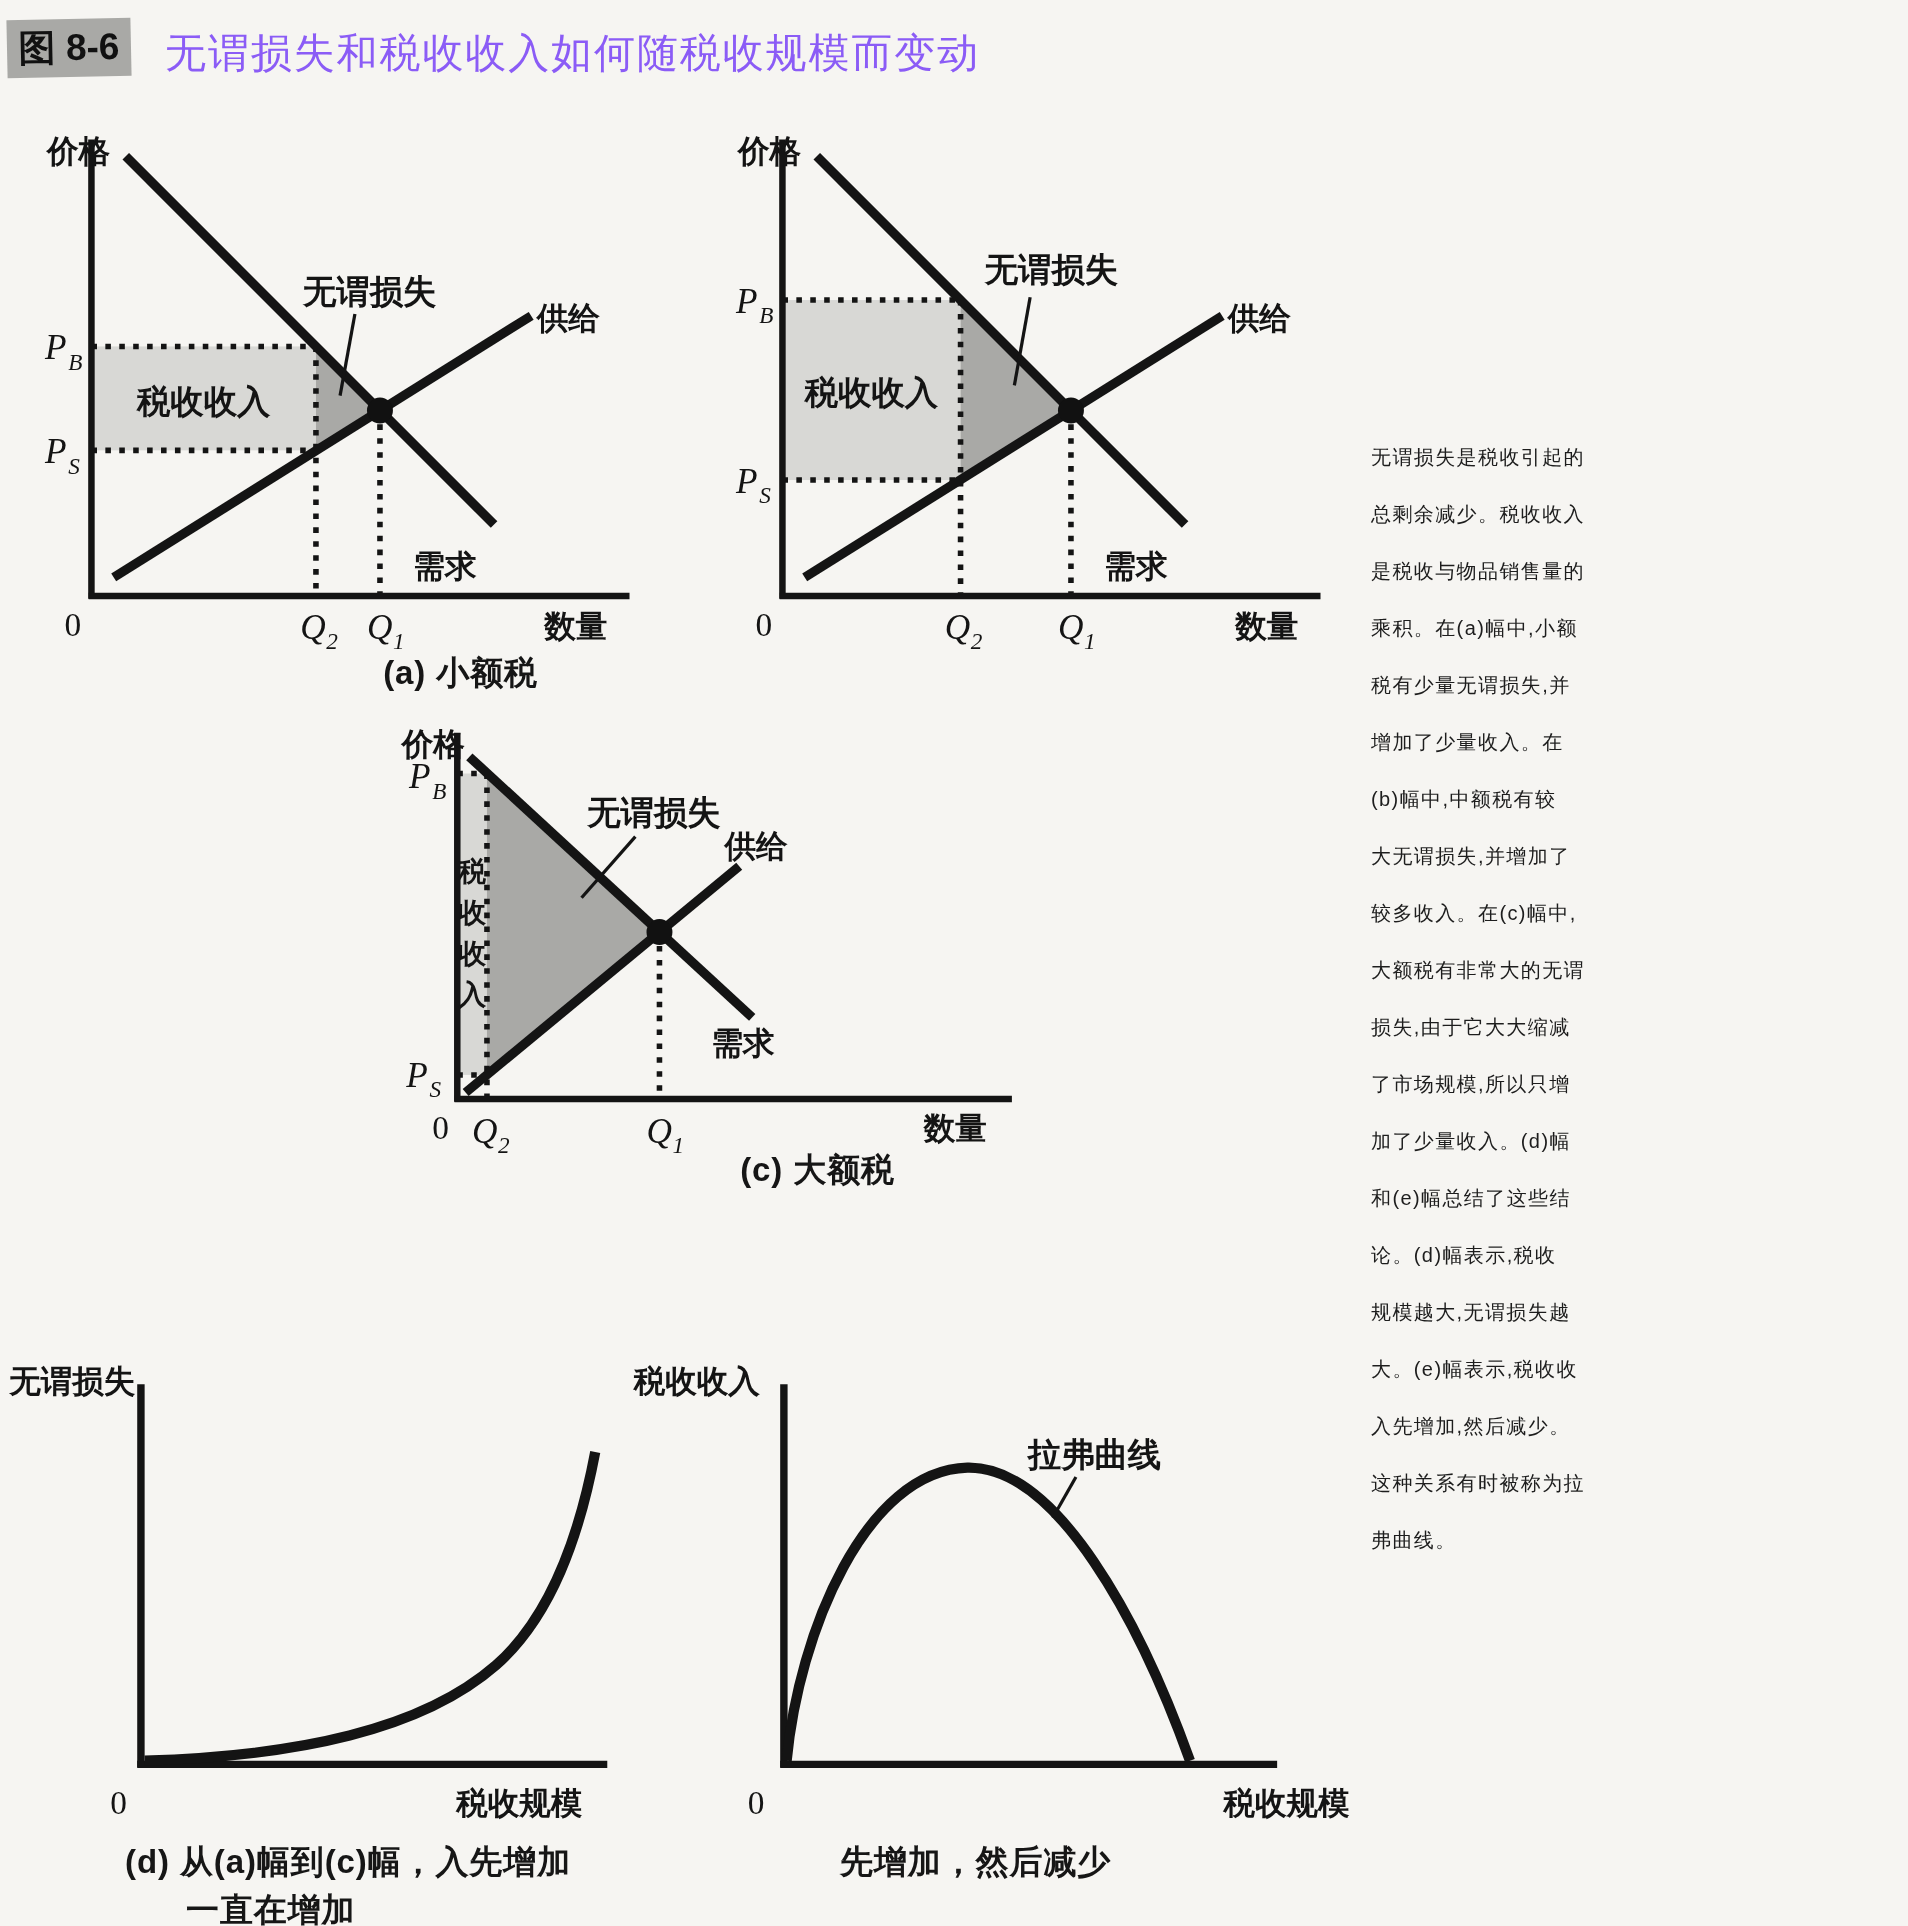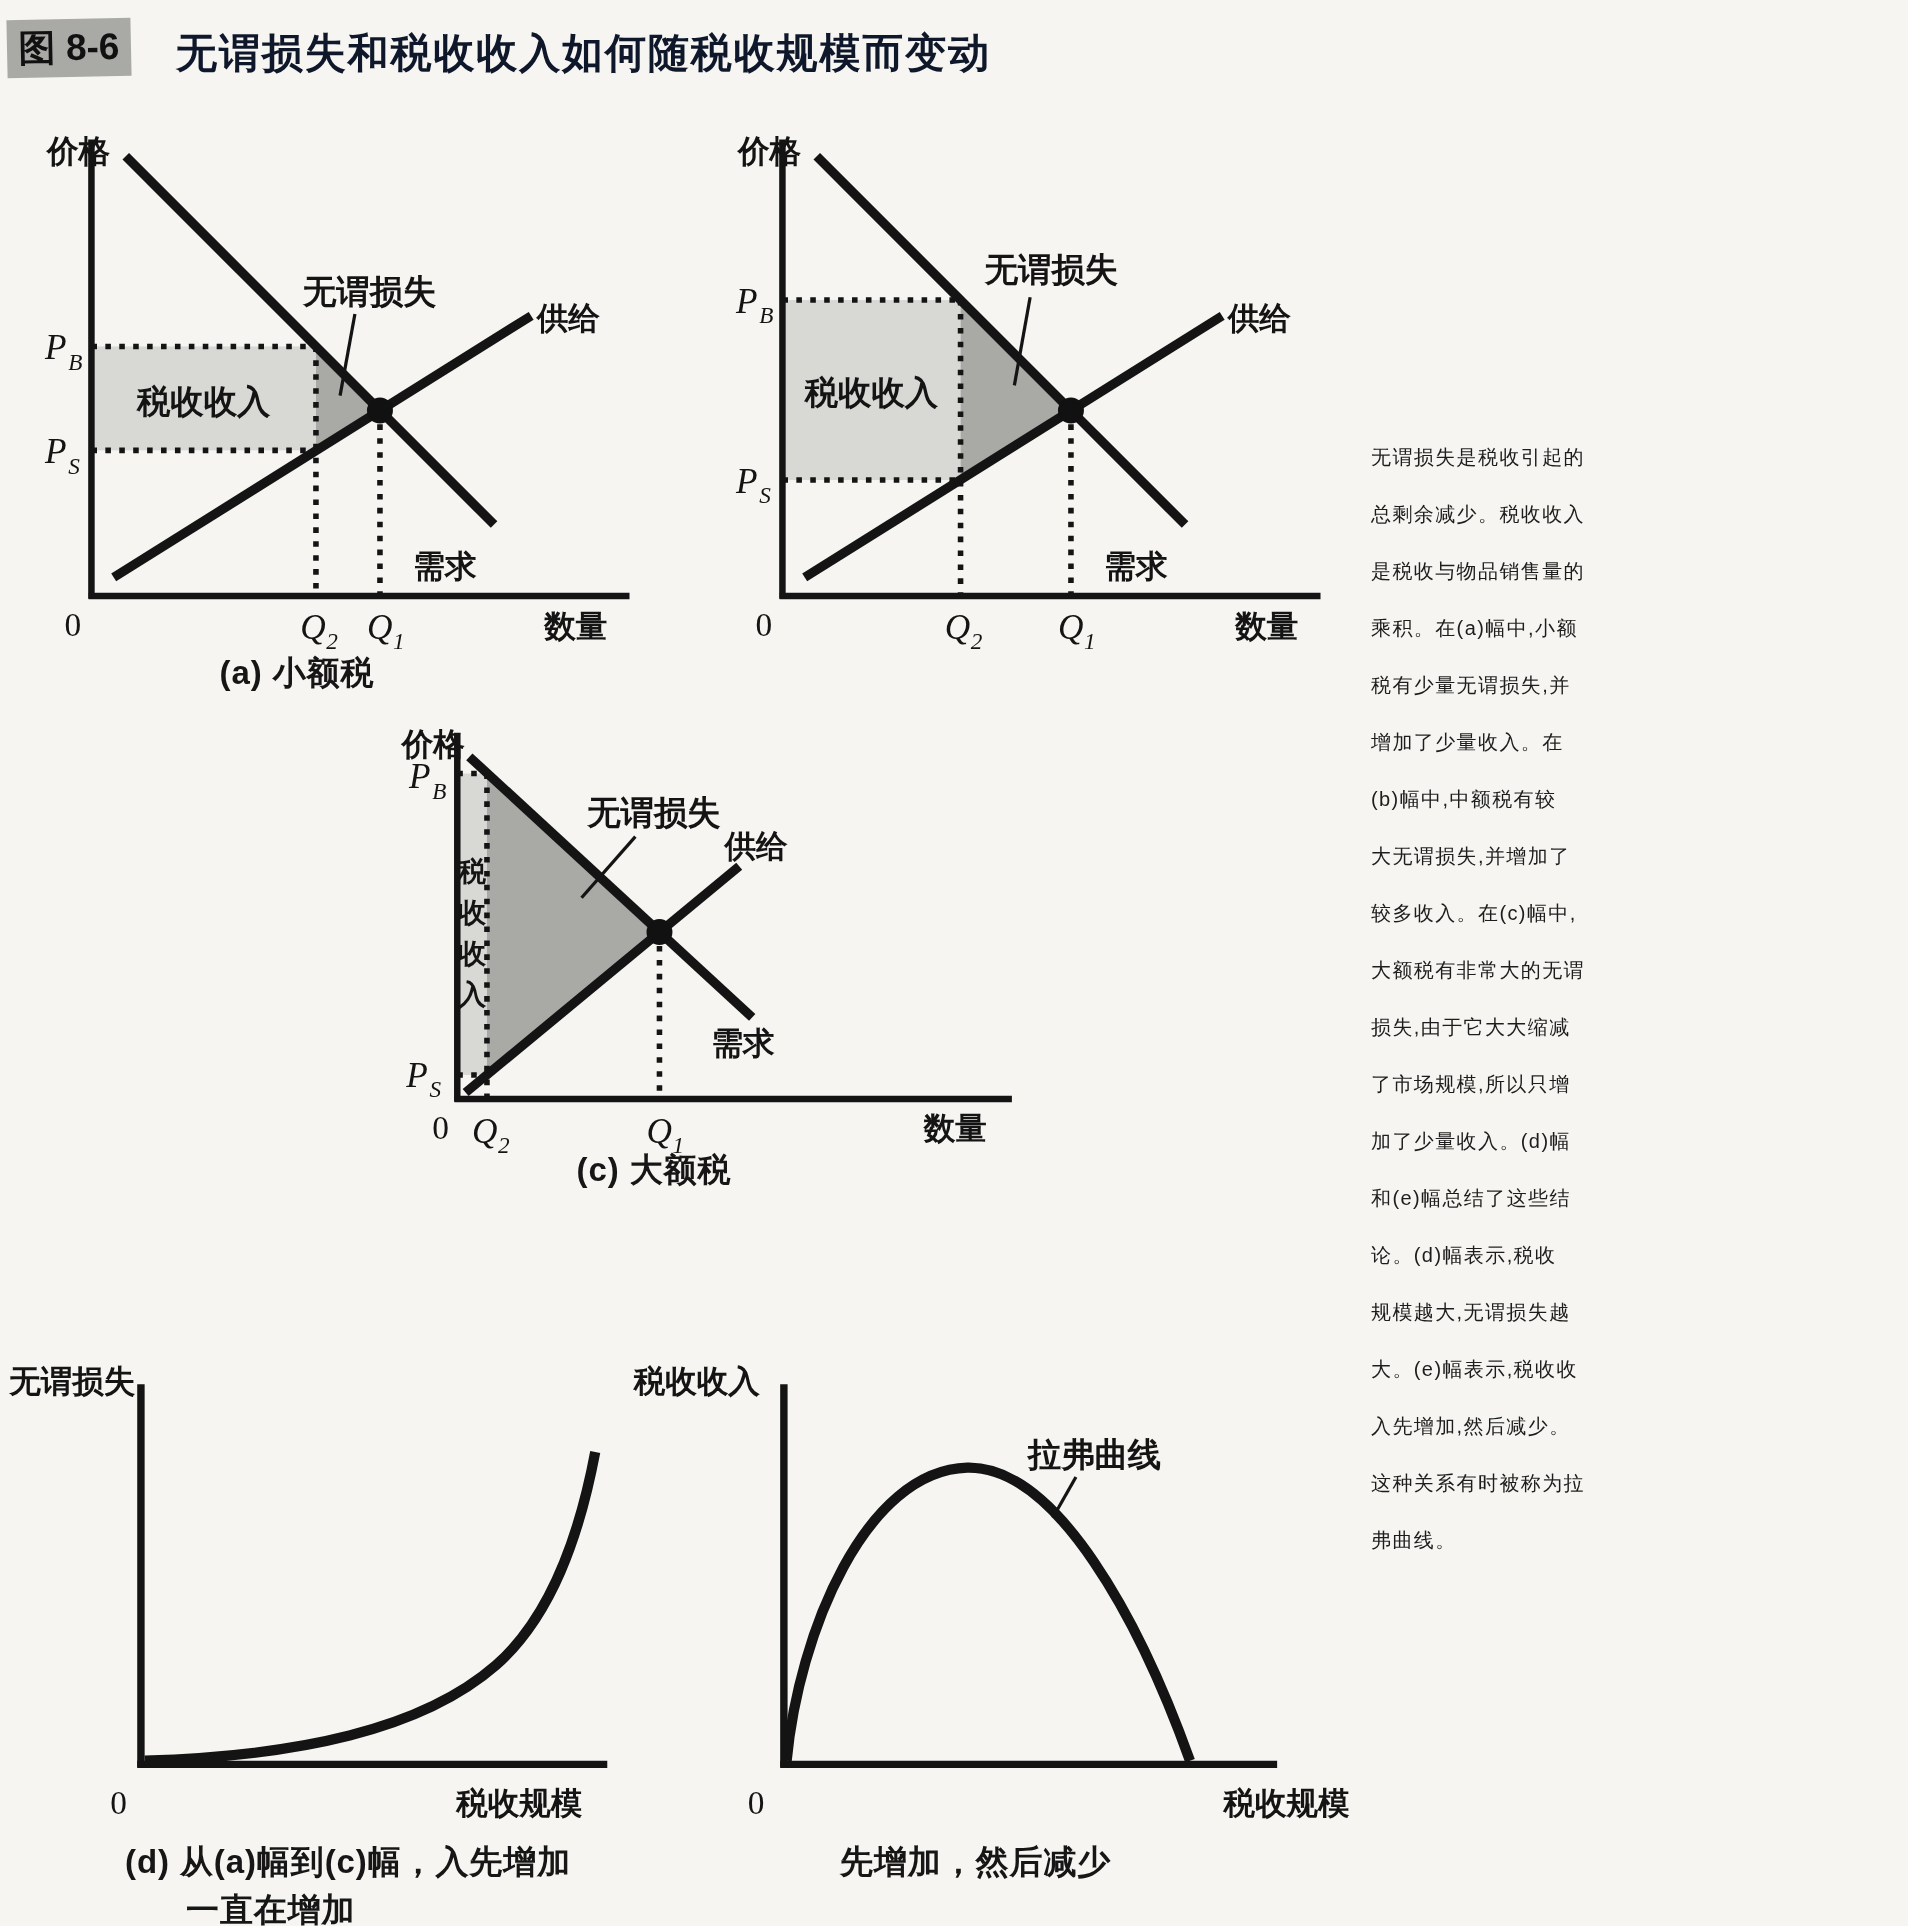--- a/index.html
+++ b/index.html
@@ -8,27 +8,27 @@
     position:relative; width:1909px; height:1927px;
     background:#f6f5f2; overflow:hidden; color:#141414;
   }
   .fig-tag {
     position:absolute; left:7.4px; top:18.6px; width:124px; height:58px;
     background:#a9a9a6; display:flex; align-items:center; justify-content:center;
     font-size:37px; font-weight:bold; color:#111;
     transform:rotate(-1.2deg);
   }
   .fig-title {
-    position:absolute; left:176px; top:26px;
-    font-size:41px; font-weight:bold; color:#0f172a; letter-spacing:1.9px;
+    position:absolute; left:165px; top:26px;
+    font-size:41px; font-weight:normal; color:#8b5cf6; letter-spacing:1.9px;
   }
   .panel { position:absolute; }
   .cap {
     position:absolute; font-size:33px; font-weight:bold; color:#161616;
-    text-align:center; letter-spacing:0.9px;
+    text-align:right; letter-spacing:0.9px;
   }
   .cap2 { text-align:left; line-height:48px; }
   .cap2 .l2 { display:block; }
   .cap-d .l2 { margin-left:61px; }
   .cap-e .l2 { margin-left:56px; }
   .side-text {
     position:absolute; left:1371px; top:429px; width:533px;
     font-size:20px; line-height:57px; color:#1d1d1d;
     white-space:pre-line; letter-spacing:1.4px;
   }

